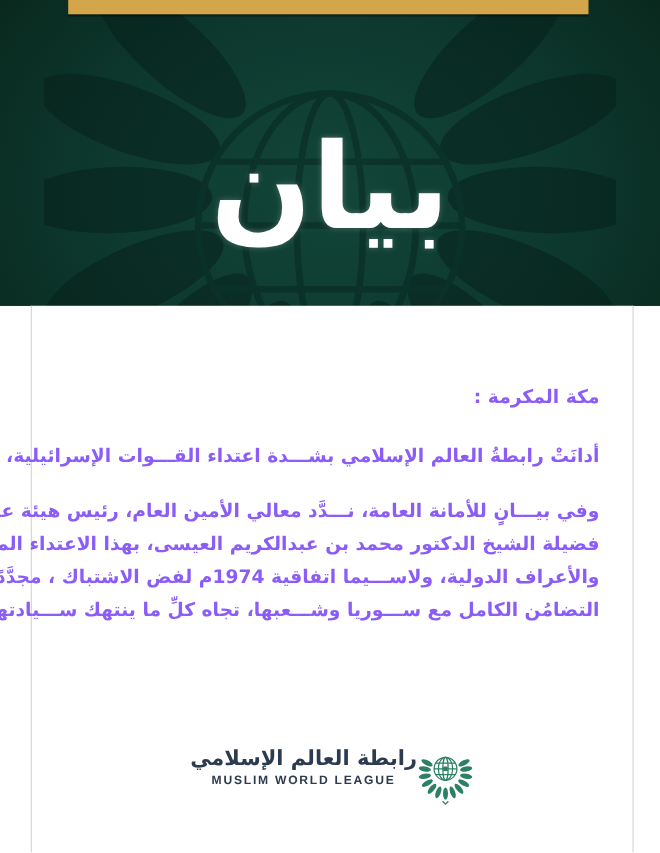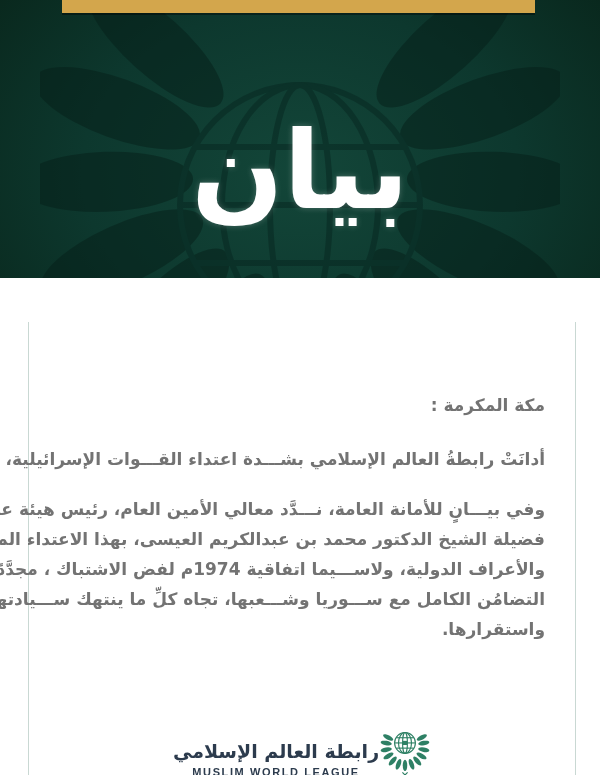--- a/index.html
+++ b/index.html
@@ -63,22 +63,21 @@
     margin-right: 24px;
     height: 497px;
     background: #ffffff;
     border-left: 1px solid #c9d8d3;
     border-right: 1px solid #c9d8d3;
     box-sizing: border-box;
   }
   .card-content {
     direction: rtl;
     padding: 70px 30px 0 30px;
-    color: #737373;
-    margin-top: 44px;
+    color: #8b5cf6;
   }
   .location-heading {
     font-size: 17px;
     font-weight: bold;
     line-height: 26px;
     margin-bottom: 26px;
   }
   .paragraph {
     font-size: 17px;
     font-weight: bold;
@@ -93,21 +92,21 @@
   }
 
   
   .logo-block {
     position: absolute;
     left: 0;
     right: 0;
     top: 398px;
     display: flex;
     justify-content: center;
-    align-items: flex-end;
+    align-items: flex-start;
     direction: ltr;
   }
   .logo-text {
     text-align: center;
     color: #2c3b4d;
   }
   .logo-arabic {
     font-size: 19px;
     font-weight: bold;
     line-height: 26px;
@@ -164,21 +163,20 @@
 
       <div class="paragraph">
         <div class="line">أدانَتْ رابطةُ العالم الإسلامي بشـــدة اعتداء القـــوات الإسرائيلية، على بنًى تحتيةٍ</div>
       </div>
 
       <div class="paragraph">
         <div class="line">وفي بيـــانٍ للأمانة العامة، نـــدَّد معالي الأمين العام، رئيس هيئة علماء المســـلمين،</div>
         <div class="line">فضيلة الشيخ الدكتور محمد بن عبدالكريم العيسى، بهذا الاعتداء المنتهك للقوانين</div>
         <div class="line">والأعراف الدولية، ولاســـيما اتفاقية 1974م لفض الاشتباك ، مجدَّدًا التأكيدَ على</div>
         <div class="line">التضامُن الكامل مع ســـوريا وشـــعبها، تجاه كلِّ ما ينتهك ســـيادتها ويهدِّد أمنَها</div>
-        <div class="line">واستقرارها.</div>
       </div>
     </div>
 
     <div class="logo-block">
       <div class="logo-text">
         <div class="logo-arabic">رابطة العالم الإسلامي</div>
         <div class="logo-english">MUSLIM WORLD LEAGUE</div>
       </div>
       <svg width="52" height="58" viewBox="0 0 60 66" xmlns="http://www.w3.org/2000/svg">
         <g fill="#2e8065">

